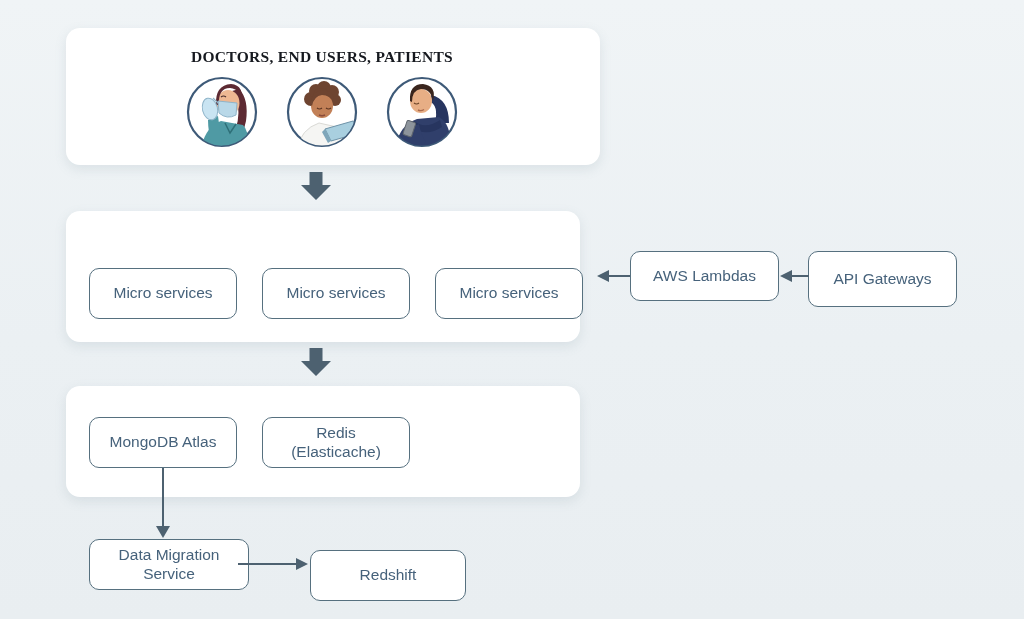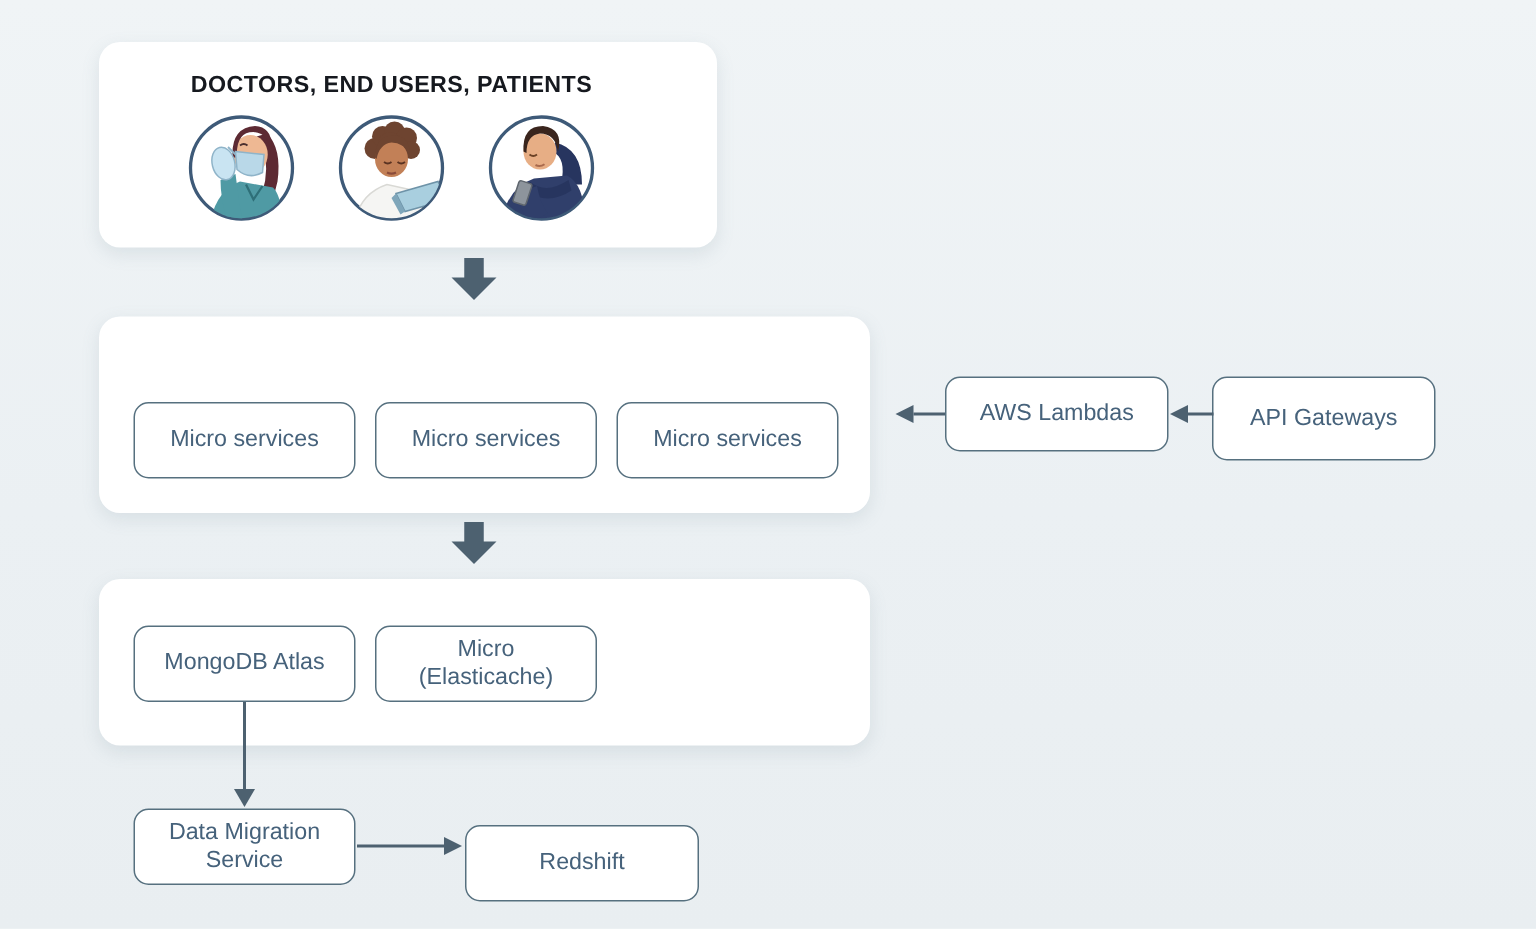--- a/index.html
+++ b/index.html
@@ -6,21 +6,21 @@
   body { background:#edf2f4; }
   .stage {
     position:relative; width:1024px; height:619px; overflow:hidden;
     background:linear-gradient(180deg,#f0f4f6 0%, #ebf0f3 55%, #e9eef1 100%);
     font-family:"Liberation Sans", sans-serif;
   }
   .card {
     position:absolute; background:#ffffff; border-radius:14px;
     box-shadow:0 4px 12px rgba(110,135,150,0.16);
   }
-  #users-card   { left:66px;  top:28px;  width:412px; height:137px; }
+  #users-card   { left:66px;  top:28px;  width:534px; height:137px;font-family:Liberation Serif, serif; }
   #eks-card     { left:66px;  top:211px; width:514px; height:131px; }
   #data-card    { left:66px;  top:386px; width:514px; height:111px; }
 
   .card-title {
     position:absolute; left:0; right:22px; text-align:center;
     font-weight:bold; letter-spacing:0.3px;
   }
   #users-title { top:20px; font-size:15.5px; color:#16191f; }
   #eks-title   { top:23px; font-size:14.5px; color:#46627b; }
 
@@ -30,29 +30,29 @@
   }
   .avatar { width:74px; height:74px; }
 
   .node {
     box-sizing:border-box; background:#ffffff;
     border:1.5px solid #56707f; border-radius:10px;
     display:flex; align-items:center; justify-content:center;
     text-align:center; font-size:15.5px; line-height:1.22; color:#46627b;
     white-space:pre-line;
   }
-  .node-row { position:absolute; left:23px; display:flex; gap:13px; }
+  .node-row { position:absolute; left:23px; display:flex; gap:25px; }
   #micro-row { top:57px; }
   #db-row    { top:31px; }
   .node-row .node { width:148px; height:51px; }
 
   .free-node { position:absolute; }
   #lambda-node   { left:630px; top:251px; width:149px; height:50px; }
   #gateway-node  { left:808px; top:251px; width:149px; height:56px; }
-  #dms-node      { left:89px;  top:539px; width:148px; height:51px; }
+  #dms-node      { left:89px;  top:539px; width:160px; height:51px; }
   #redshift-node { left:310px; top:550px; width:156px; height:51px; }
 
   .block-arrow { position:absolute; width:34px; height:28px; }
   #flow-arrow-1 { left:299px; top:172px; }
   #flow-arrow-2 { left:299px; top:348px; }
 
   .hline { position:absolute; height:2px; background:#4d6170; }
   .vline { position:absolute; width:2px;  background:#4d6170; }
   .tri-left  { position:absolute; width:0; height:0;
     border-top:6px solid transparent; border-bottom:6px solid transparent;
@@ -173,21 +173,21 @@
   <div class="hline" id="lambda-eks-line"></div>
   <div class="tri-left" id="lambda-eks-head"></div>
 
   <svg class="block-arrow" id="flow-arrow-2" viewBox="0 0 34 28">
     <path d="M10.5,0 h13 v13 h8.5 L17,28 L2,13 h8.5 Z" fill="#4d6170"></path>
   </svg>
 
   <div class="card" id="data-card">
     <div class="node-row" id="db-row">
       <div class="node">MongoDB Atlas</div>
-      <div class="node">Micro
+      <div class="node">Redis
 (Elasticache)</div>
     </div>
   </div>
 
   <div class="vline" id="mongo-dms-line"></div>
   <div class="tri-down" id="mongo-dms-head"></div>
 
   <div class="node free-node" id="dms-node">Data Migration
 Service</div>
   <div class="hline" id="dms-redshift-line"></div>

